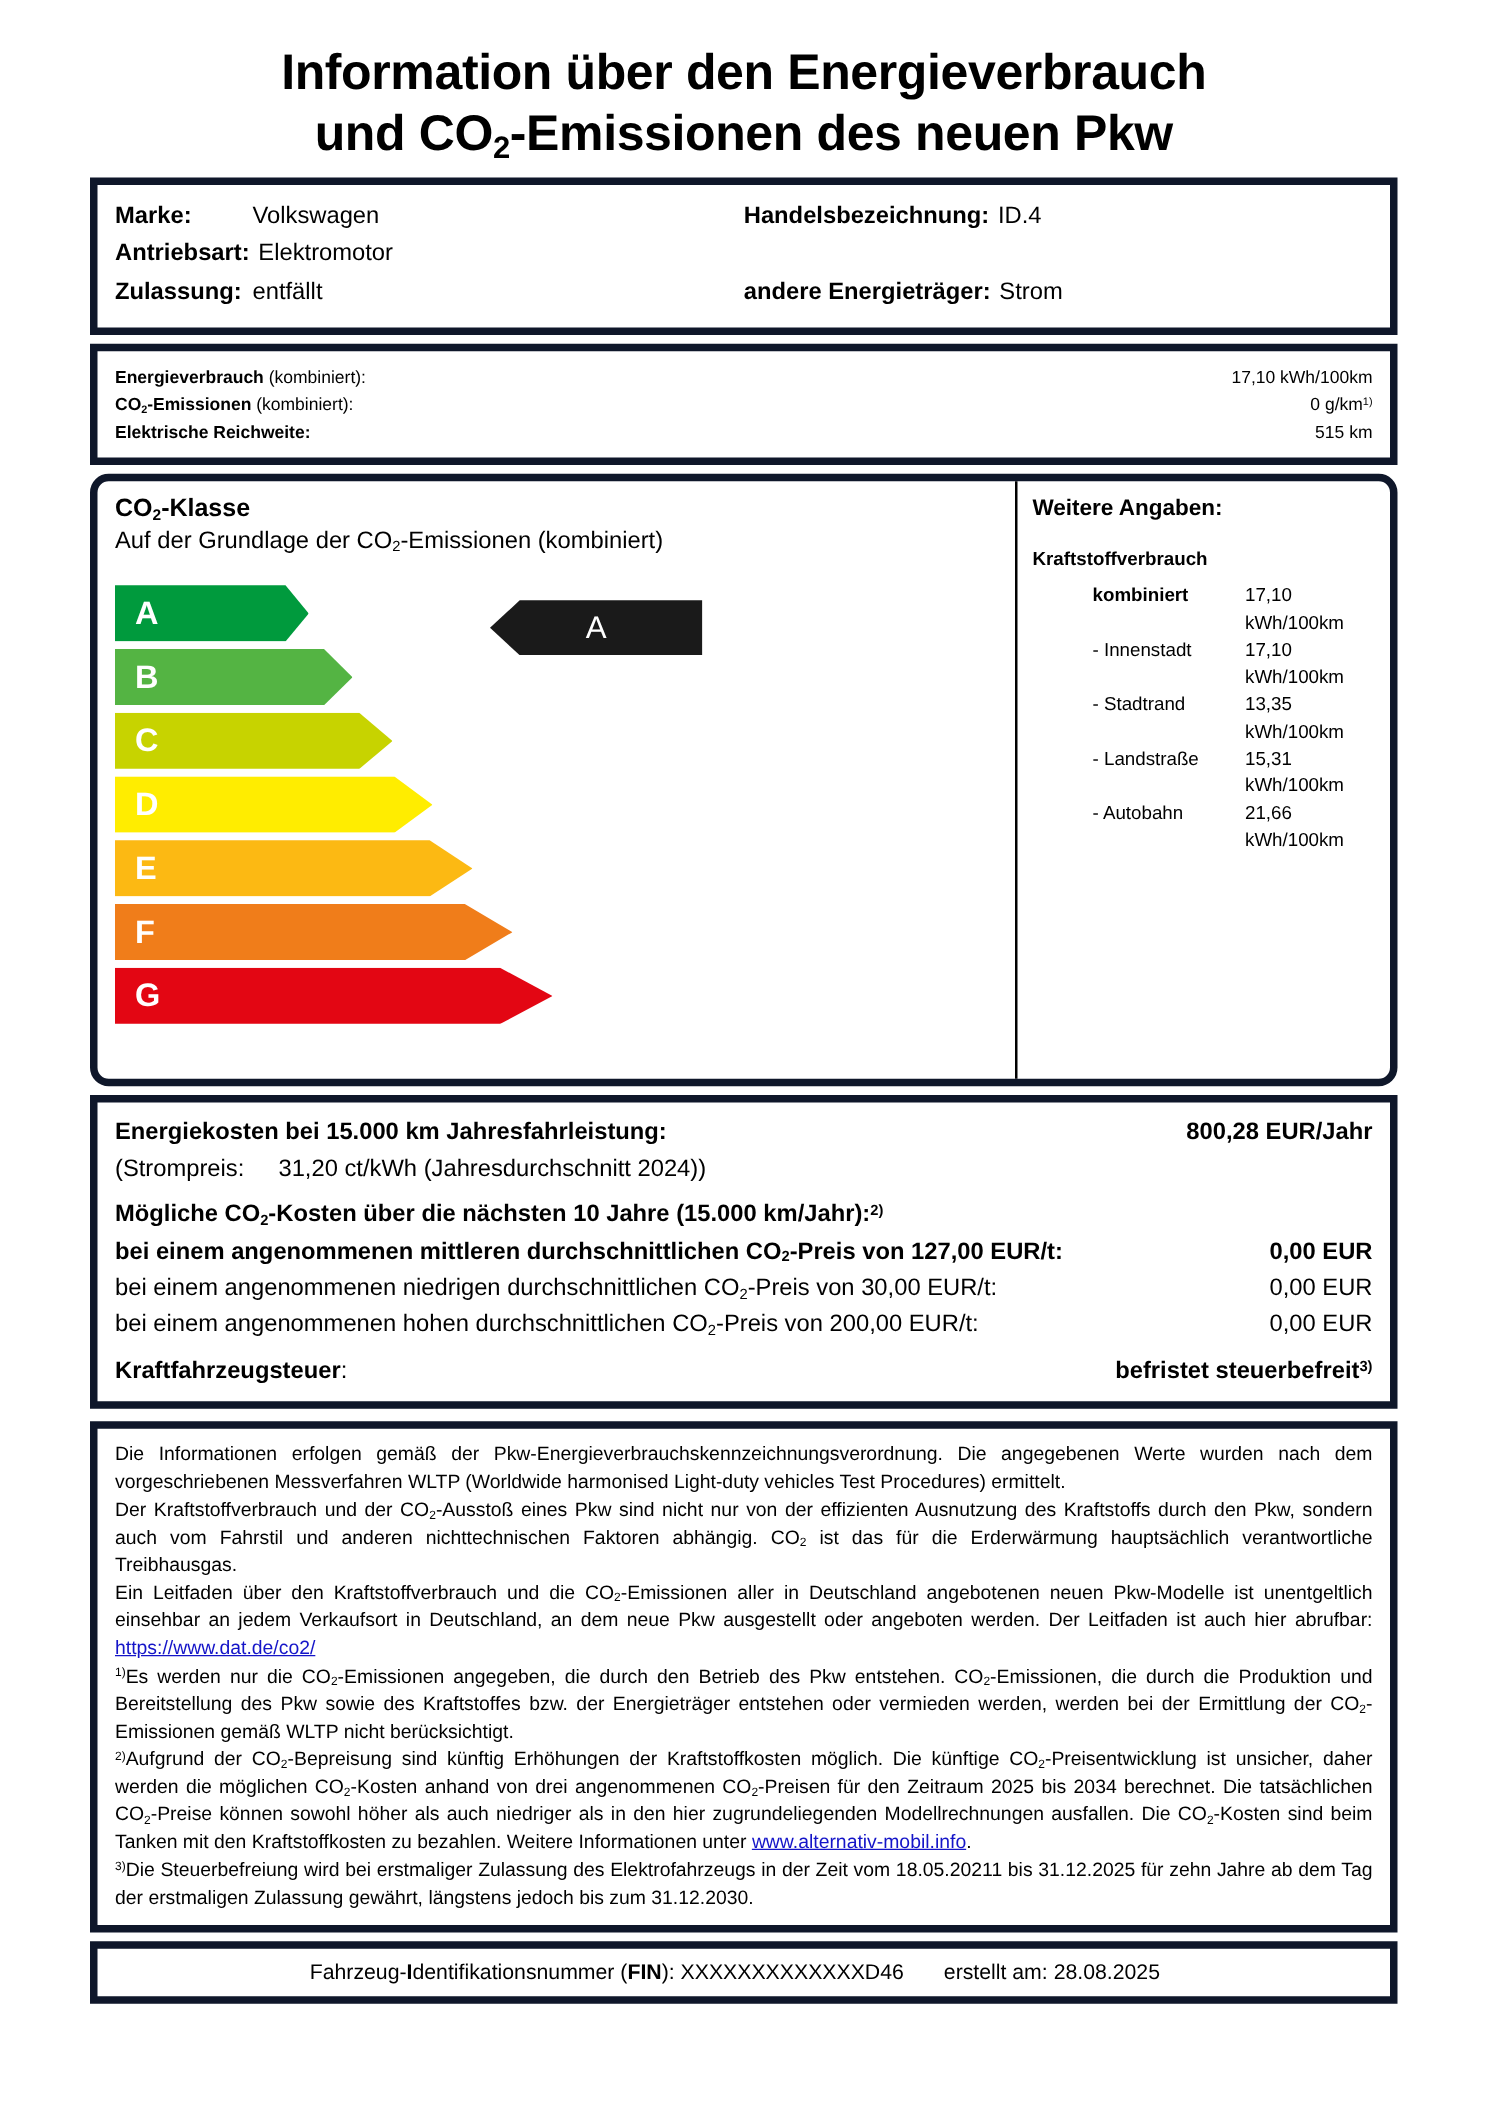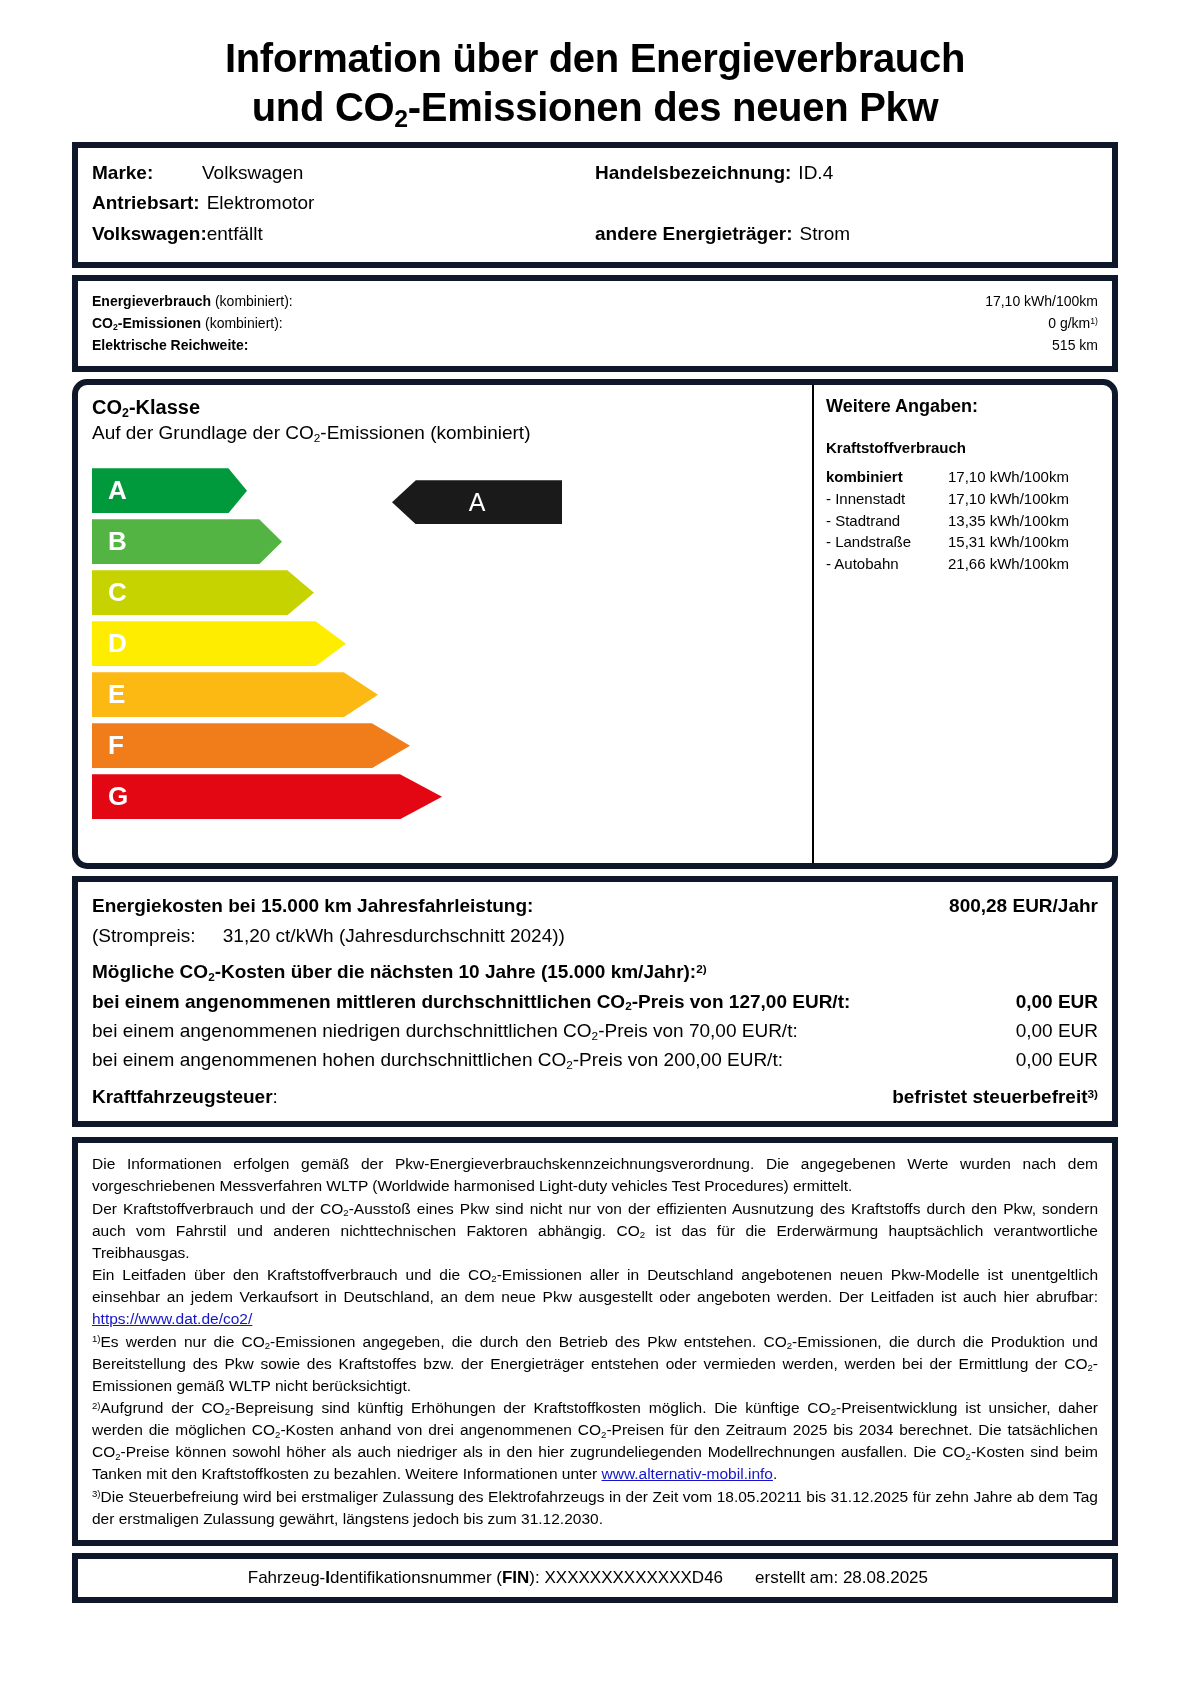--- a/index.html
+++ b/index.html
@@ -115,21 +115,21 @@
     justify-content: center;
     color: #fff;
     font-size: 25px;
     clip-path: polygon(0% 50%, 14% 0%, 100% 0%, 100% 100%, 14% 100%);
   }
 
   .wa-title { font-size: 18px; font-weight: bold; }
   .wa-sub { font-size: 15px; font-weight: bold; margin-top: 22px; }
   .wa-table { margin-top: 10px; font-size: 15px; line-height: 1.45; }
   .wa-line { display: flex; }
-  .wa-k { flex: 0 0 122px; }
+  .wa-k { flex: 0 0 122px; margin-left: 48px; }
   .wa-k.bold { font-weight: bold; }
   .wa-v { flex: 1 1 auto; }
 
   
   #costs-box {
     padding: 9px 14px 10px 14px;
     font-size: 19px;
     line-height: 1.55;
   }
   .cost-row { display: flex; justify-content: space-between; align-items: baseline; }
@@ -180,21 +180,21 @@
       </div>
     </div>
     <div class="id-row">
       <div class="id-col full">
         <span class="id-label">Antriebsart:</span>
         <span class="id-val" style="margin-left:7px">Elektromotor</span>
       </div>
     </div>
     <div class="id-row">
       <div class="id-col">
-        <span class="id-label lab-w">Volkswagen:</span>
+        <span class="id-label lab-w">Zulassung:</span>
         <span class="id-val">entfällt</span>
       </div>
       <div class="id-col">
         <span class="id-label">andere Energieträger:</span>
         <span class="id-val" style="margin-left:7px">Strom</span>
       </div>
     </div>
   </div>
 
   <div class="box tight" id="consumption-box">
@@ -286,21 +286,21 @@
       <span>(Strompreis:</span>
       <span style="margin-left:22px">31,20 ct/kWh (Jahresdurchschnitt 2024))</span>
     </div>
     <div class="spacer-sm"></div>
     <div class="b"><span>Mögliche CO</span><sub>2</sub><span>-Kosten über die nächsten 10 Jahre (15.000 km/Jahr):</span><sup>2)</sup></div>
     <div class="cost-row">
       <div class="b"><span>bei einem angenommenen mittleren durchschnittlichen CO</span><sub>2</sub><span>-Preis von 127,00 EUR/t:</span></div>
       <div class="b">0,00 EUR</div>
     </div>
     <div class="cost-row">
-      <div><span>bei einem angenommenen niedrigen durchschnittlichen CO</span><sub>2</sub><span>-Preis von 70,00 EUR/t:</span></div>
+      <div><span>bei einem angenommenen niedrigen durchschnittlichen CO</span><sub>2</sub><span>-Preis von 30,00 EUR/t:</span></div>
       <div>0,00 EUR</div>
     </div>
     <div class="cost-row">
       <div><span>bei einem angenommenen hohen durchschnittlichen CO</span><sub>2</sub><span>-Preis von 200,00 EUR/t:</span></div>
       <div>0,00 EUR</div>
     </div>
     <div class="spacer-sm"></div>
     <div class="cost-row">
       <div><b>Kraftfahrzeugsteuer</b><span>:</span></div>
       <div class="b"><span>befristet steuerbefreit</span><sup>3)</sup></div>

